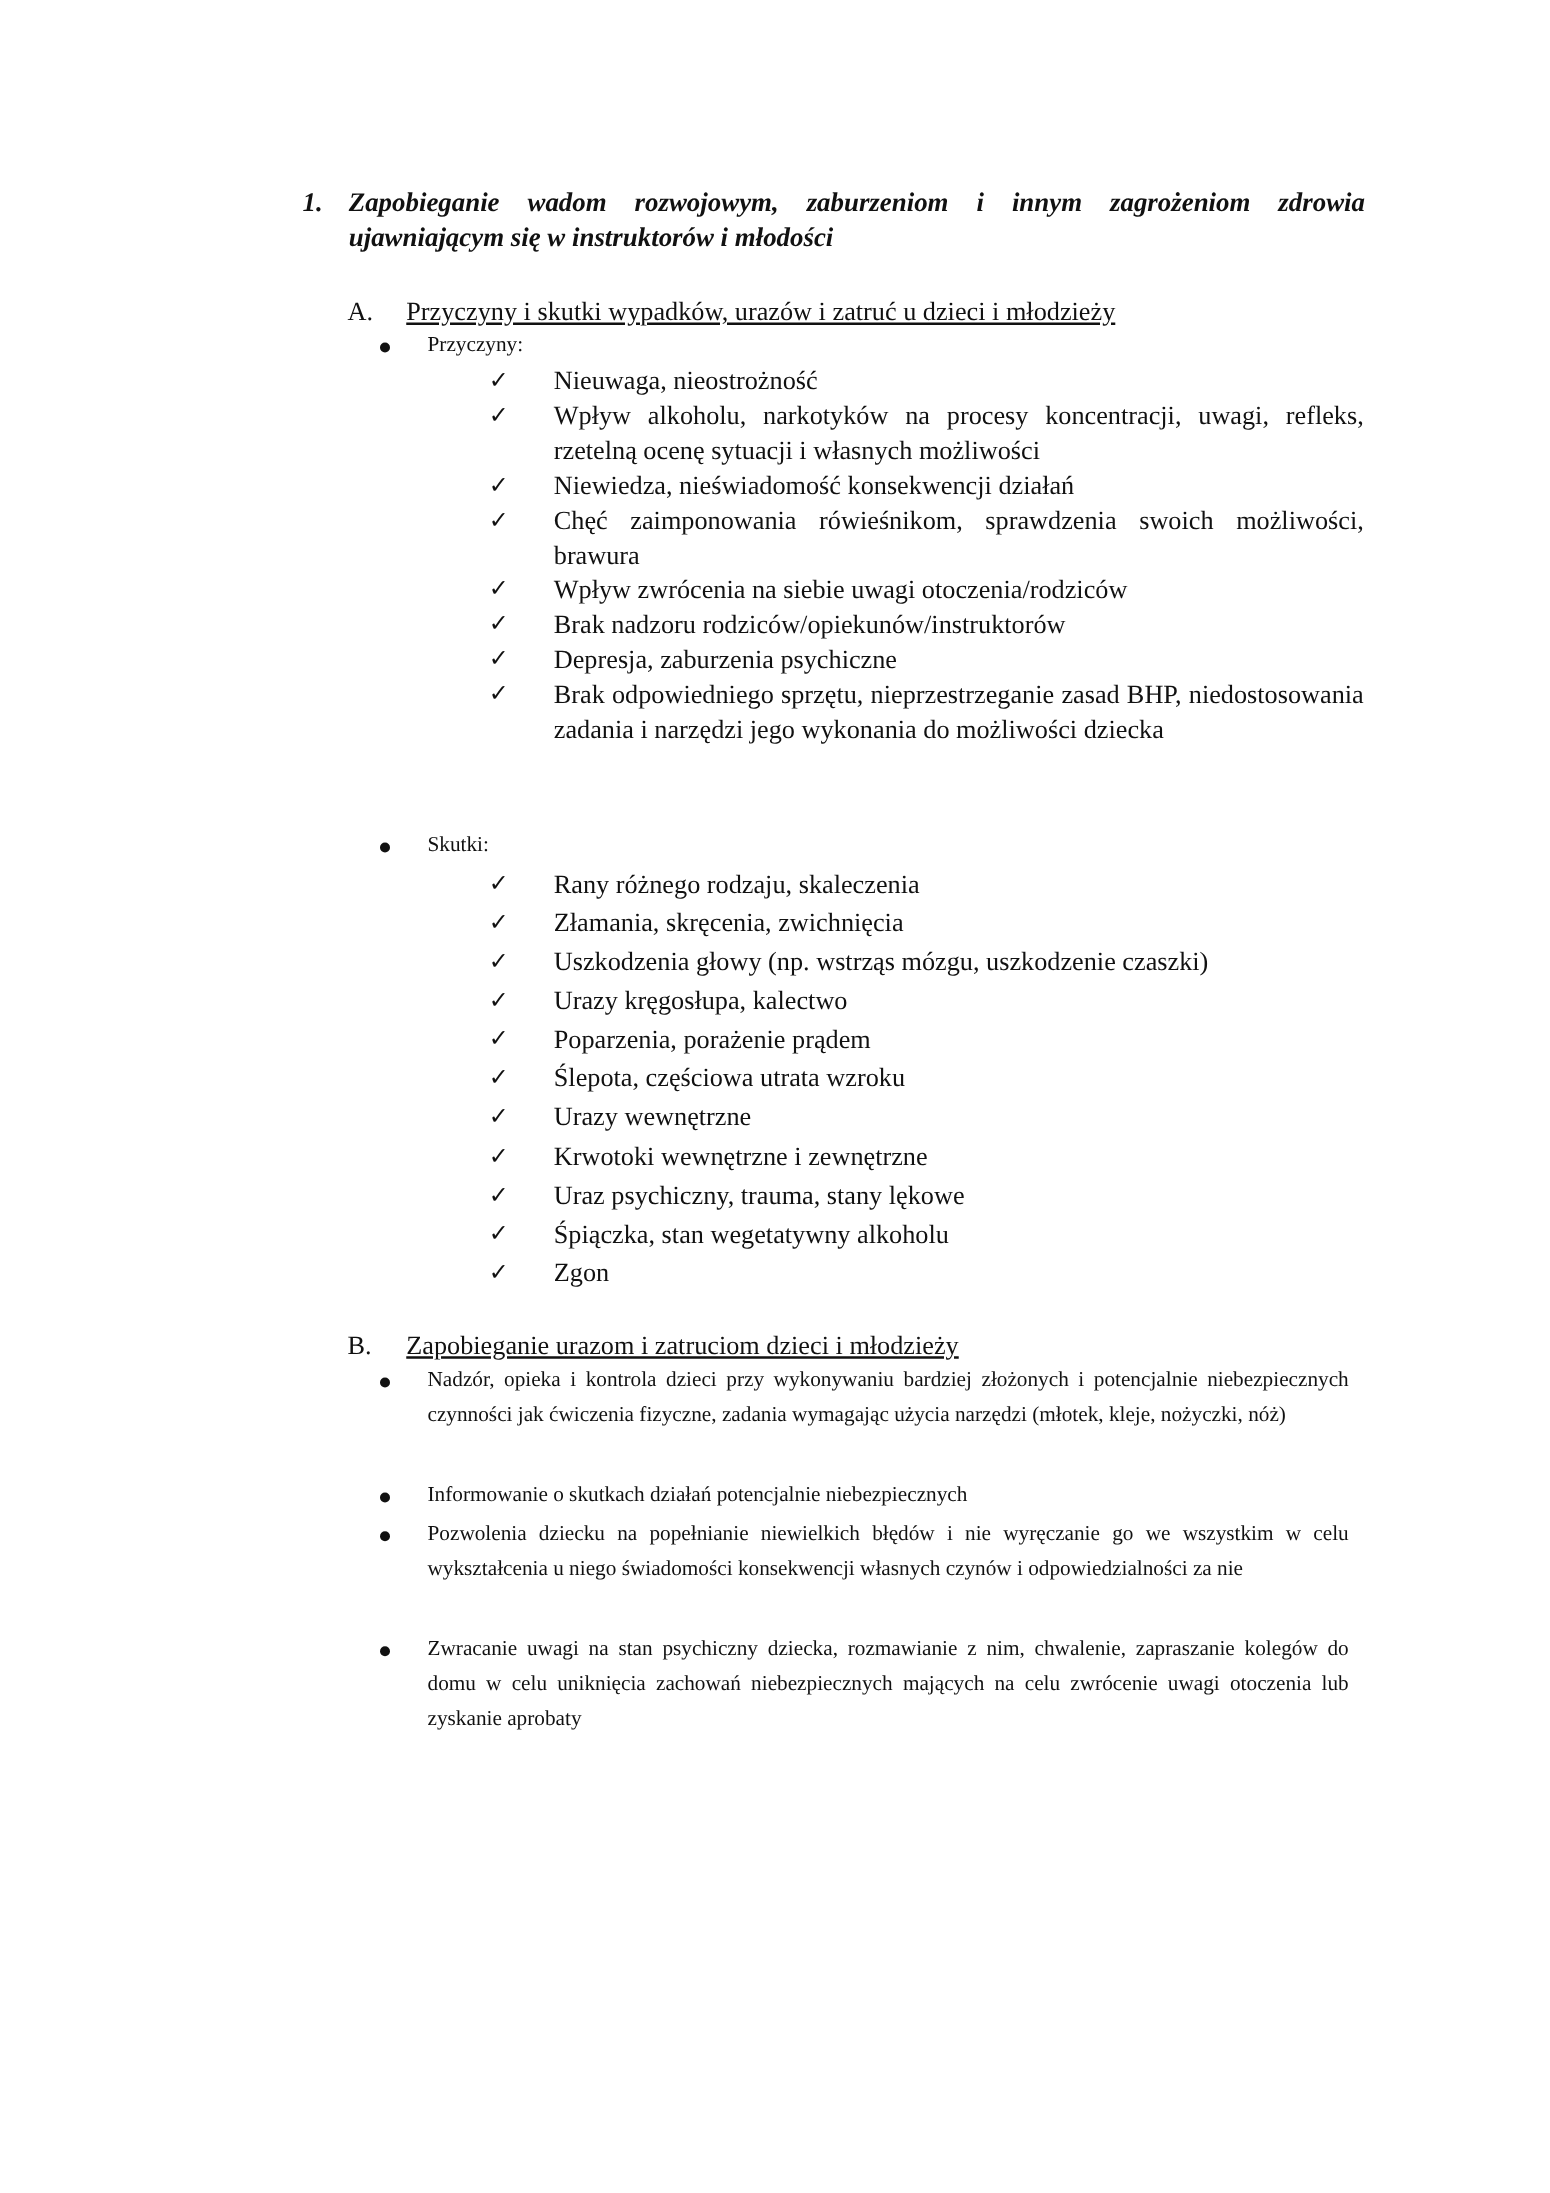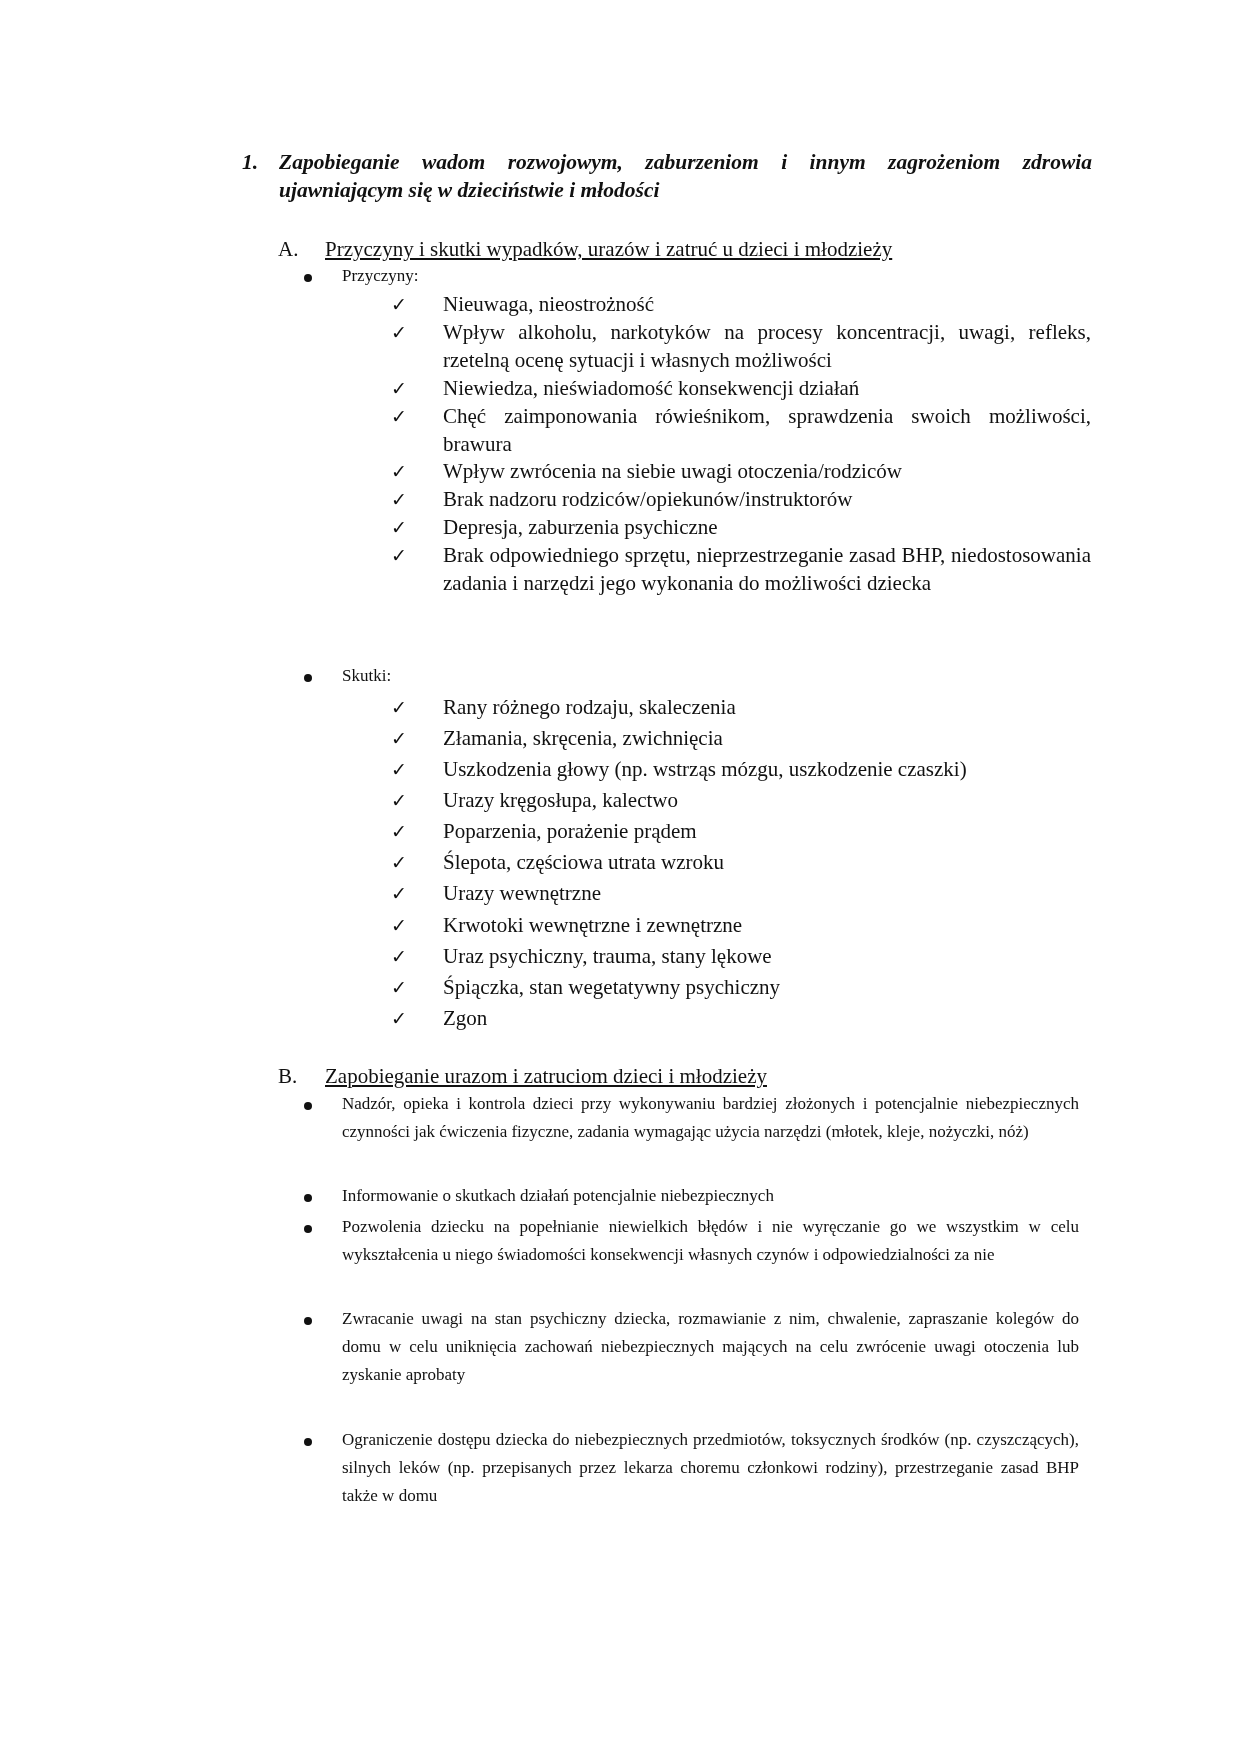--- a/index.html
+++ b/index.html
@@ -26,21 +26,21 @@
     .ck .mark { position: absolute; left: 0; top: 0; font-family: "DejaVu Sans", sans-serif; font-size: 19px; }
     .ck .txt { display: block; margin-left: 52px; text-align: justify; text-align-last: left; }
   </style>
 </head>
 <body>
 
 <div class="page">
 
   <div class="h1">
     <span class="num">1.</span>
-    <span class="text">Zapobieganie wadom rozwojowym, zaburzeniom i innym zagrożeniom zdrowia ujawniającym się w dzieciństwie i młodości</span>
+    <span class="text">Zapobieganie wadom rozwojowym, zaburzeniom i innym zagrożeniom zdrowia ujawniającym się w instruktorów i młodości</span>
   </div>
 
   <div class="sec" style="top:235px;">
     <span class="letter">A.</span>
     <span class="title">Przyczyny i skutki wypadków, urazów i zatruć u dzieci i młodzieży</span>
   </div>
 
   <div class="bl" style="top:262px;">
     <span class="dot"></span>
     <span class="txt">Przyczyny:</span>
@@ -115,21 +115,21 @@
   <div class="ck" style="top:911px;">
       <span class="mark">✓</span>
       <span class="txt">Krwotoki wewnętrzne i zewnętrzne</span>
     </div>
   <div class="ck" style="top:942px;">
       <span class="mark">✓</span>
       <span class="txt">Uraz psychiczny, trauma, stany lękowe</span>
     </div>
   <div class="ck" style="top:973px;">
       <span class="mark">✓</span>
-      <span class="txt">Śpiączka, stan wegetatywny psychiczny</span>
+      <span class="txt">Śpiączka, stan wegetatywny alkoholu</span>
     </div>
   <div class="ck" style="top:1004px;">
       <span class="mark">✓</span>
       <span class="txt">Zgon</span>
     </div>
 
   <div class="sec" style="top:1062px;">
     <span class="letter">B.</span>
     <span class="title">Zapobieganie urazom i zatruciom dzieci i młodzieży</span>
   </div>
@@ -143,18 +143,14 @@
       <span class="txt last">Nadzór, opieka i kontrola dzieci przy wykonywaniu bardziej złożonych i potencjalnie niebezpiecznych czynności jak ćwiczenia fizyczne, zadania wymagając użycia narzędzi (młotek, kleje, nożyczki, nóż)</span>
     </div>
   <div class="bl" style="top:1213px;">
       <span class="dot"></span>
       <span class="txt last">Pozwolenia dziecku na popełnianie niewielkich błędów i nie wyręczanie go we wszystkim w celu wykształcenia u niego świadomości konsekwencji własnych czynów i odpowiedzialności za nie</span>
     </div>
   <div class="bl" style="top:1305px;">
       <span class="dot"></span>
       <span class="txt last">Zwracanie uwagi na stan psychiczny dziecka, rozmawianie z nim, chwalenie, zapraszanie kolegów do domu w celu uniknięcia zachowań niebezpiecznych mających na celu zwrócenie uwagi otoczenia lub zyskanie aprobaty</span>
     </div>
-  <div class="bl" style="top:1426px;">
-      <span class="dot"></span>
-      <span class="txt last">Ograniczenie dostępu dziecka do niebezpiecznych przedmiotów, toksycznych środków (np. czyszczących), silnych leków (np. przepisanych przez lekarza choremu członkowi rodziny), przestrzeganie zasad BHP także w domu</span>
-    </div>
 
 </div>
 
 </body></html>

